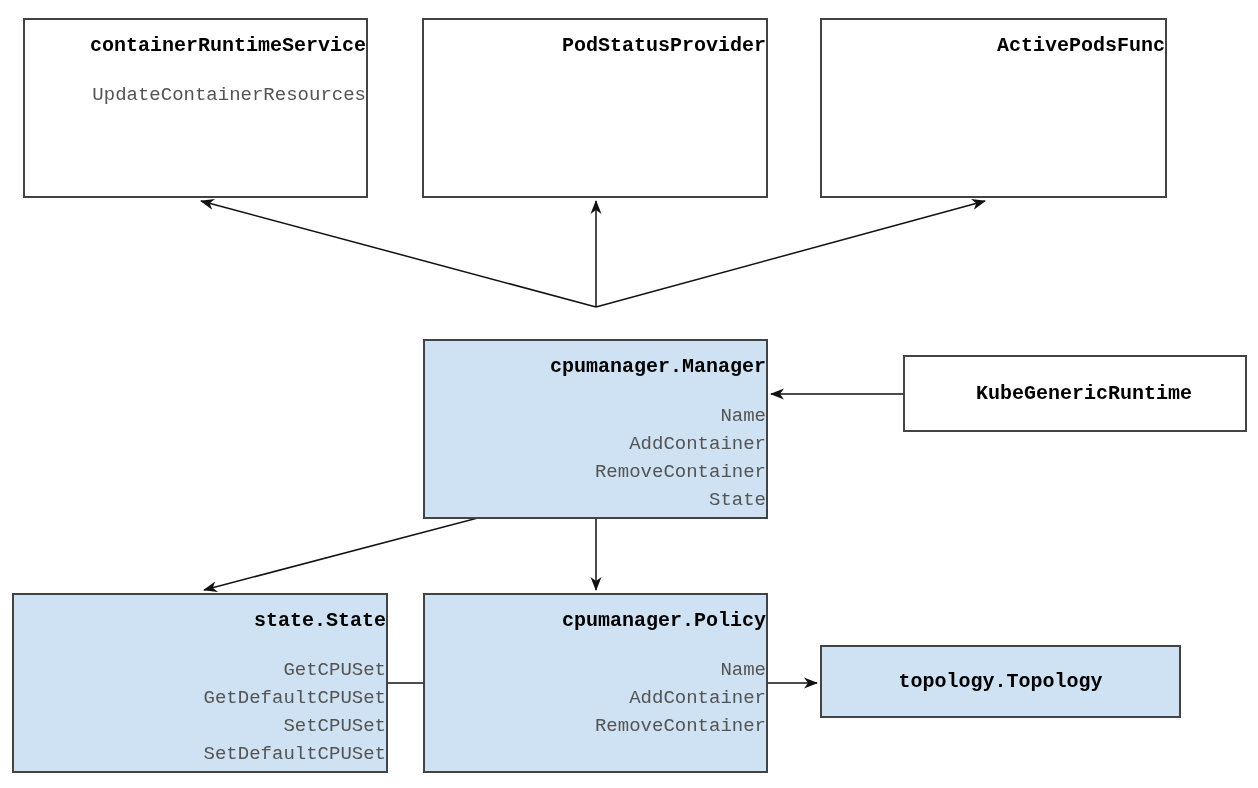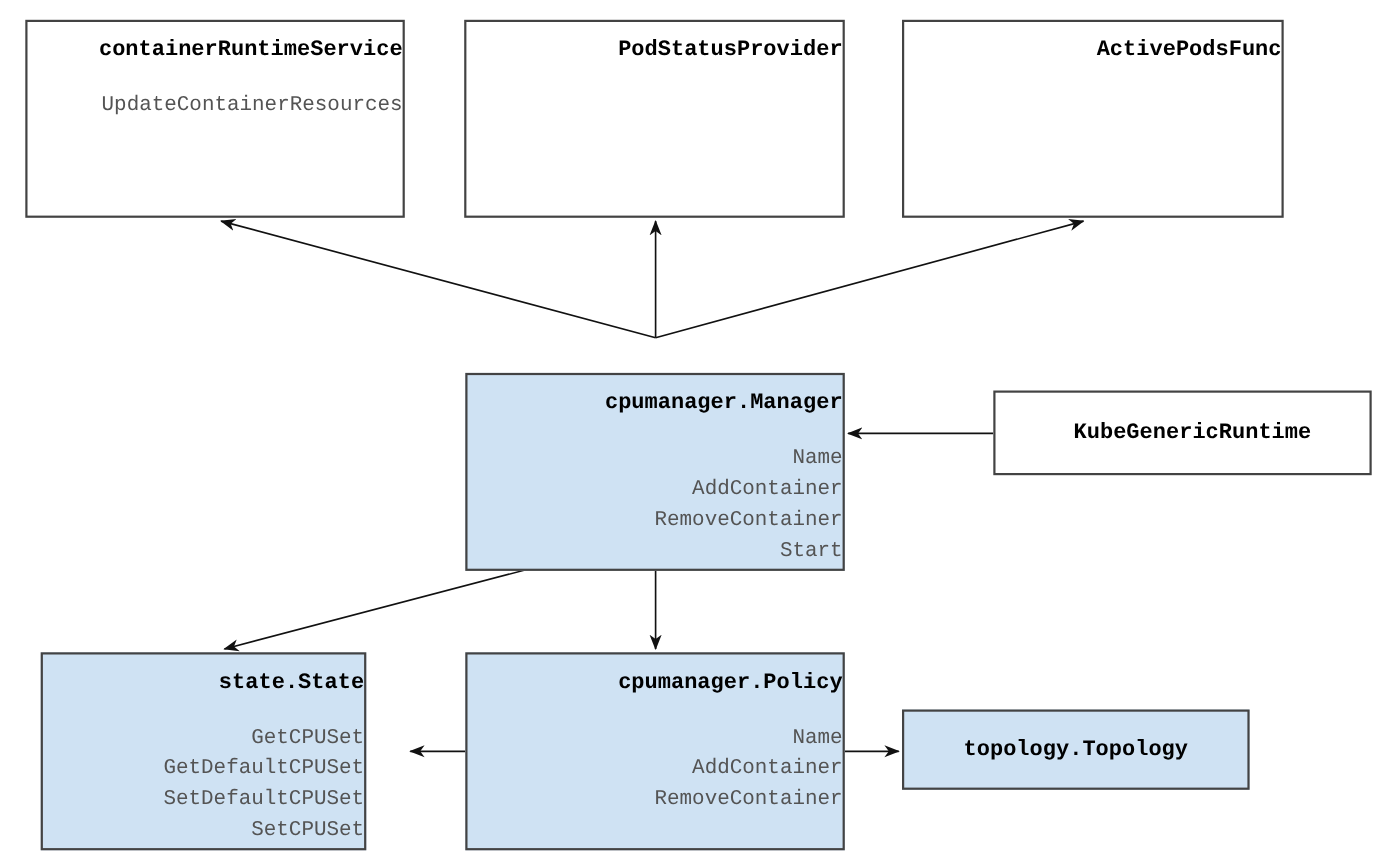--- a/index.html
+++ b/index.html
@@ -92,44 +92,44 @@
   <div class="box white" style="left:820px; top:18px; width:347px; height:180px;">
     <div class="box-title">ActivePodsFunc</div>
   </div>
 
   <div class="box blue" style="left:423px; top:307px; width:345px; height:180px;margin-top:32px;">
     <div class="box-title">cpumanager.Manager</div>
     <div class="box-body">
       <div class="method">Name</div>
       <div class="method">AddContainer</div>
       <div class="method">RemoveContainer</div>
-      <div class="method">Start</div>
+      <div class="method">State</div>
     </div>
   </div>
 
   <div class="box white center" style="left:903px; top:355px; width:344px; height:77px;padding-left:18px;">
     <div class="box-title">KubeGenericRuntime</div>
   </div>
 
-  <div class="box blue" style="left:37px; top:593px; width:296px; height:180px;">
+  <div class="box blue" style="left:12px; top:593px; width:376px; height:180px;">
     <div class="box-title">state.State</div>
     <div class="box-body">
       <div class="method">GetCPUSet</div>
       <div class="method">GetDefaultCPUSet</div>
+      <div class="method">SetCPUSet</div>
       <div class="method">SetDefaultCPUSet</div>
-      <div class="method">SetCPUSet</div>
     </div>
   </div>
 
   <div class="box blue" style="left:423px; top:593px; width:345px; height:180px;">
     <div class="box-title">cpumanager.Policy</div>
     <div class="box-body">
       <div class="method">Name</div>
       <div class="method">AddContainer</div>
       <div class="method">RemoveContainer</div>
     </div>
   </div>
 
-  <div class="box blue center" style="left:820px; top:645px; width:316px; height:73px;">
+  <div class="box blue center" style="left:820px; top:645px; width:361px; height:73px;">
     <div class="box-title">topology.Topology</div>
   </div>
 
 </div>
 
 </body></html>

